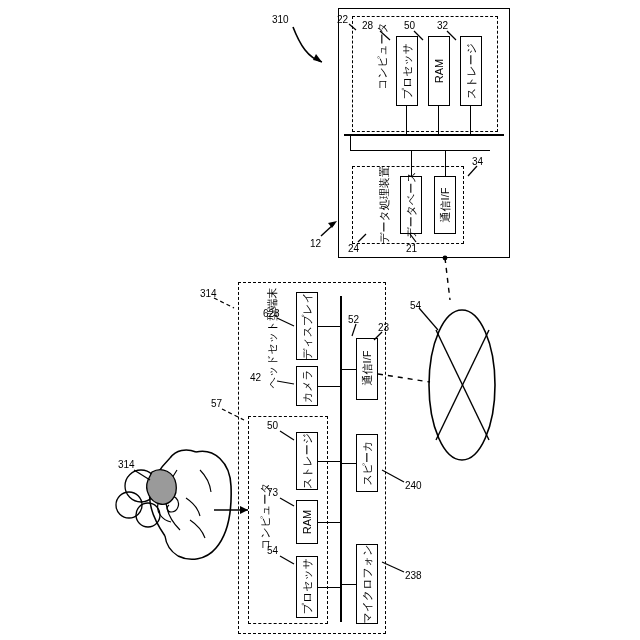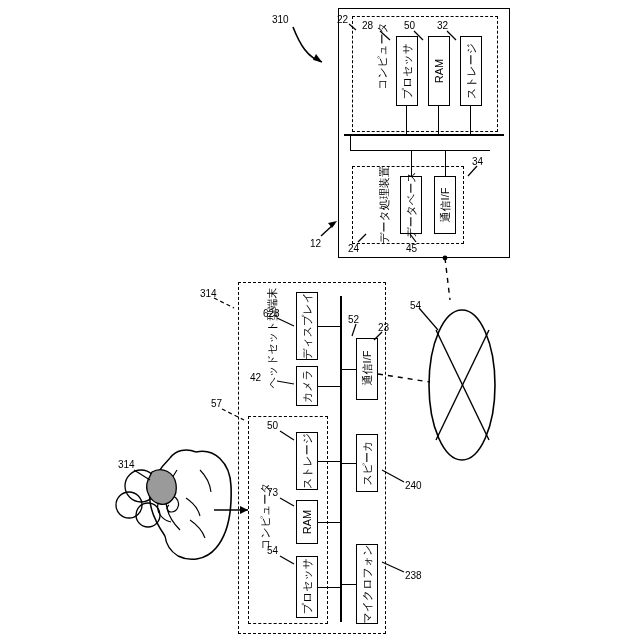--- a/index.html
+++ b/index.html
@@ -76,21 +76,21 @@
   <div class="hline-t" style="left:350px;top:150px;width:140px;"></div>
   <div class="vline-t" style="left:350px;top:134px;height:16px;"></div>
 
   <div class="lbl" style="left:272px;top:14px;">310</div>
   <div class="lbl" style="left:337px;top:14px;">22</div>
   <div class="lbl" style="left:362px;top:20px;">28</div>
   <div class="lbl" style="left:404px;top:20px;">50</div>
   <div class="lbl" style="left:437px;top:20px;">32</div>
   <div class="lbl" style="left:472px;top:156px;">34</div>
   <div class="lbl" style="left:348px;top:243px;">24</div>
-  <div class="lbl" style="left:406px;top:243px;">45</div>
+  <div class="lbl" style="left:406px;top:243px;">21</div>
   <div class="lbl" style="left:310px;top:238px;">12</div>
 
   <div class="abox dashed" style="left:238px;top:282px;width:148px;height:352px;"></div>
 
   <div class="vtext rot" style="left:212px;top:330px;width:120px;height:16px;">ヘッドセット型端末</div>
 
   <div class="abox rect-thin" style="left:296px;top:292px;width:22px;height:68px;"></div>
   <div class="vtext rot" style="left:277px;top:318px;width:60px;height:16px;">ディスプレイ</div>
 
   <div class="abox rect-thin" style="left:296px;top:366px;width:22px;height:40px;"></div>

